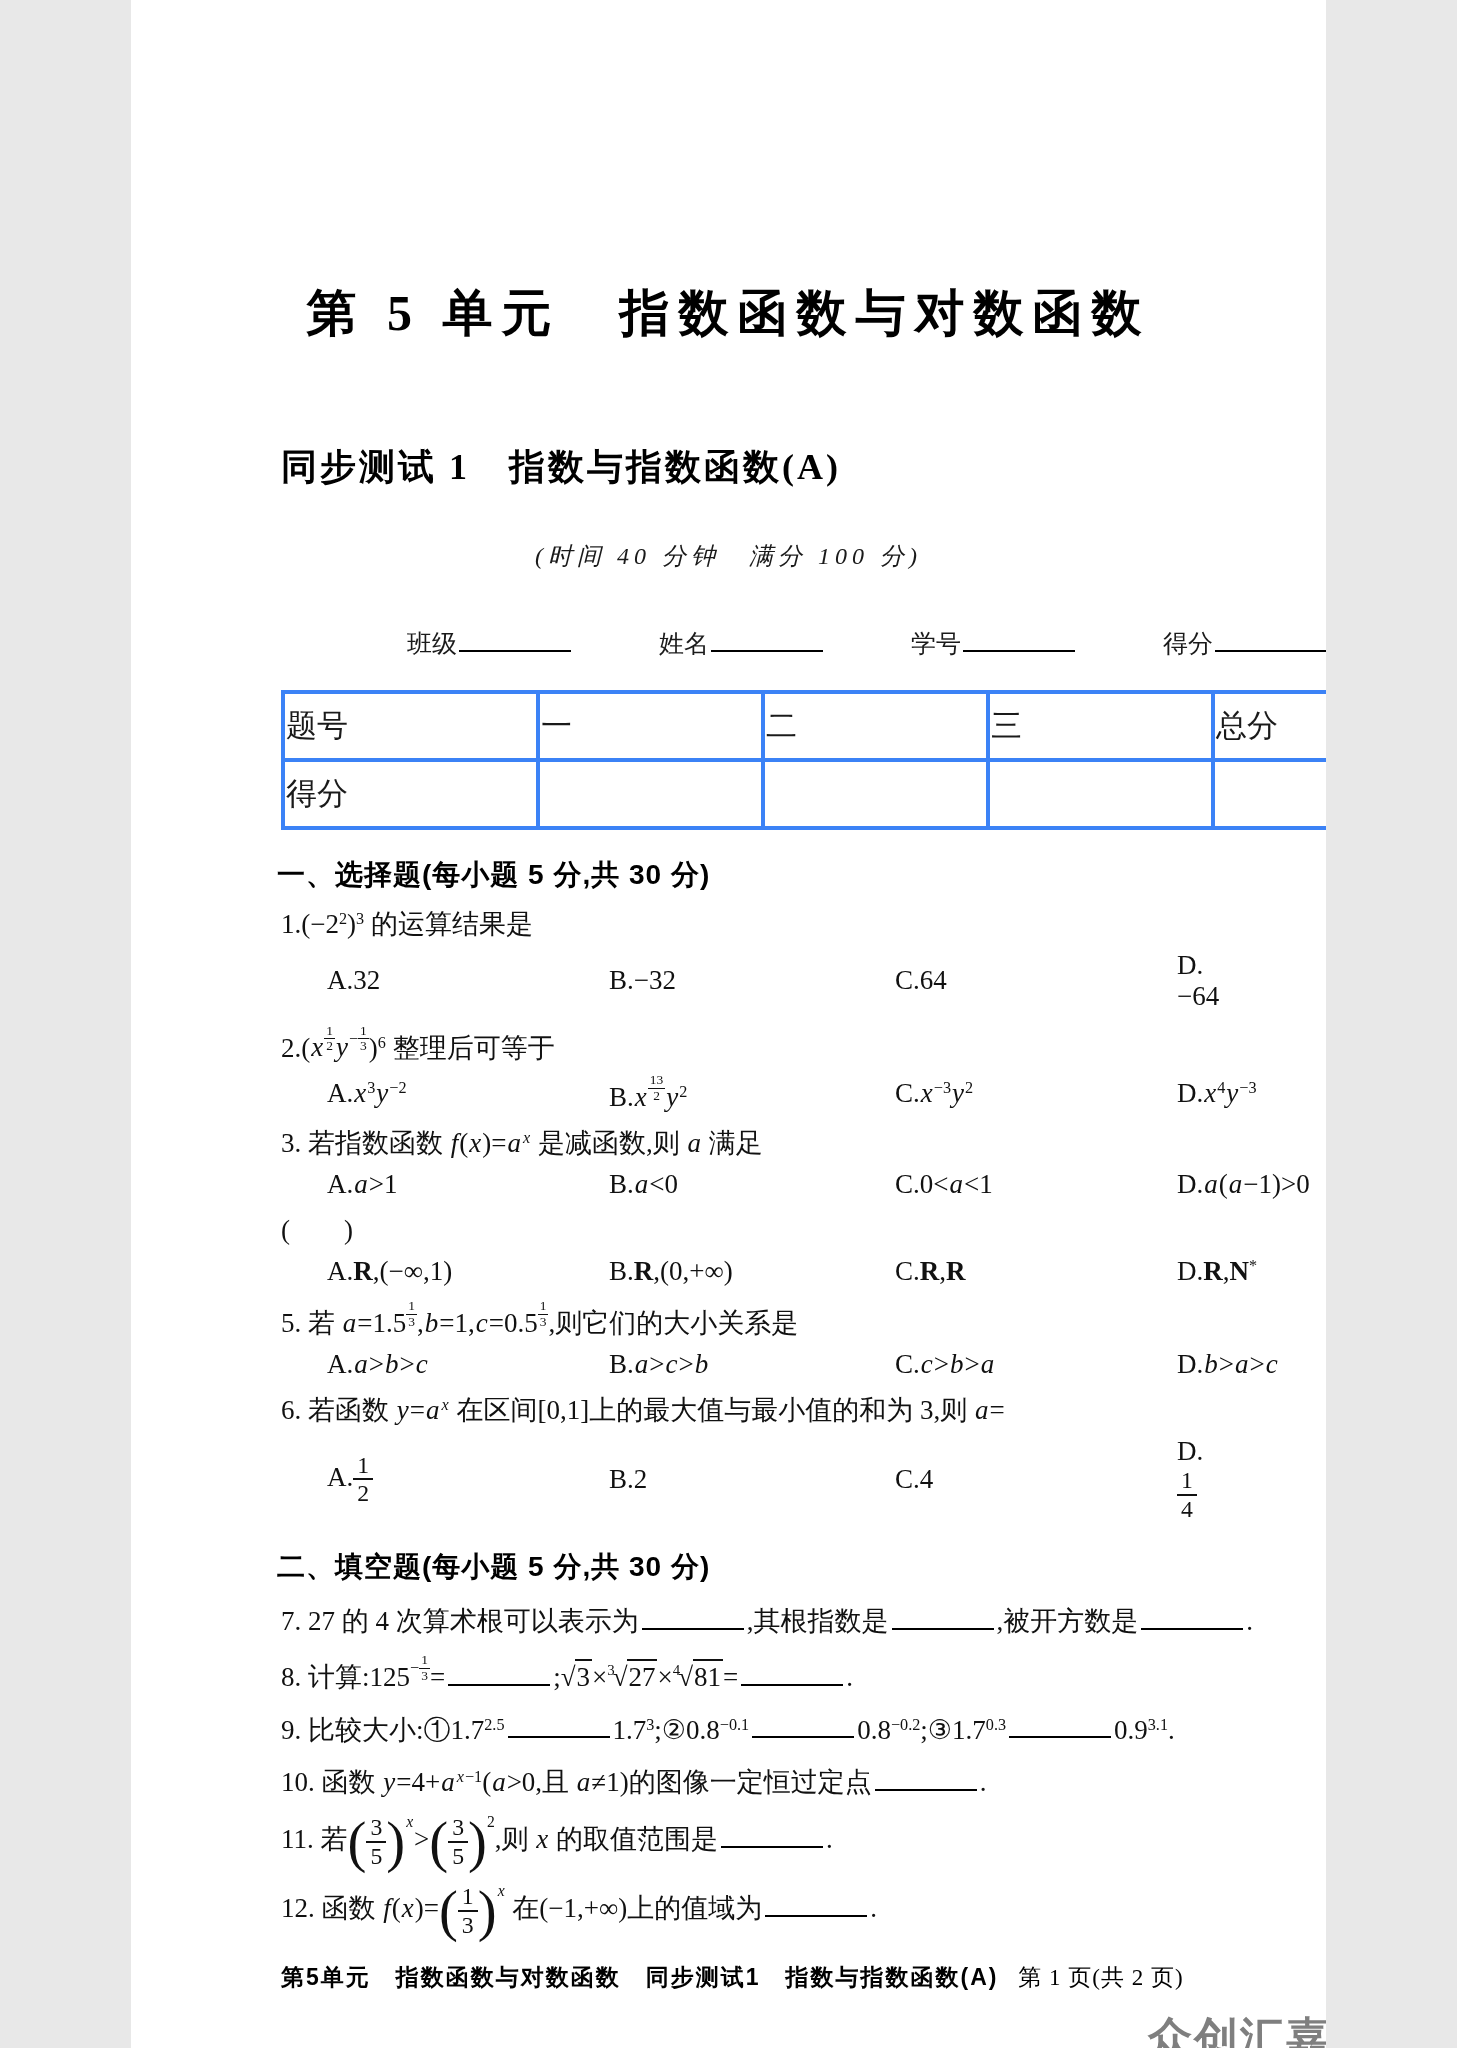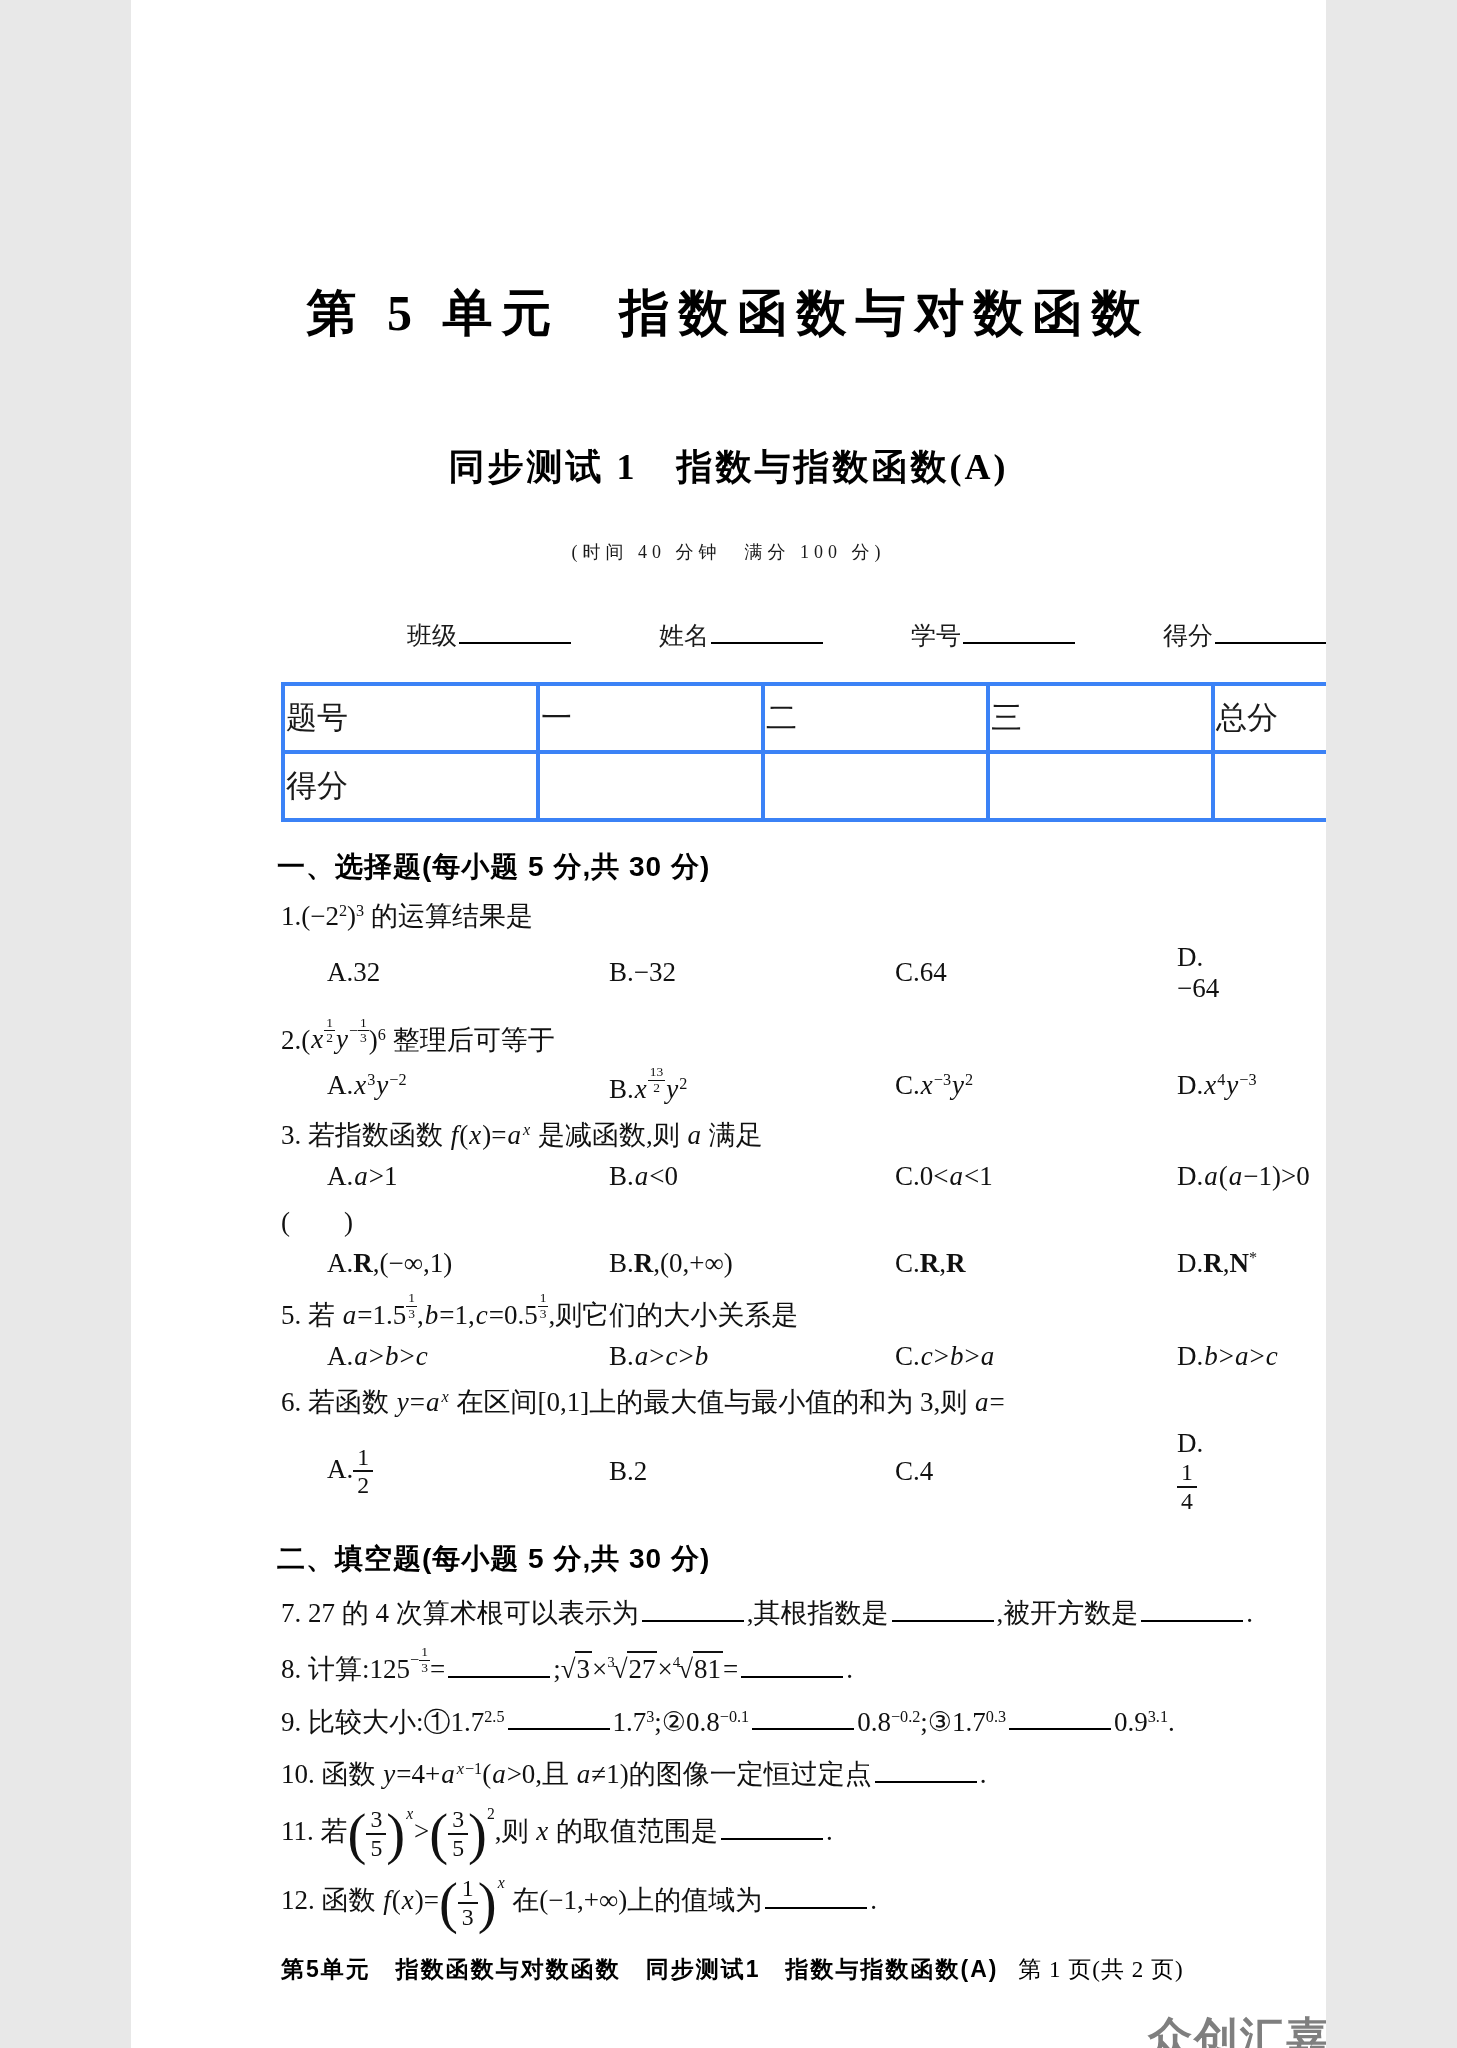--- a/index.html
+++ b/index.html
@@ -7,24 +7,24 @@
     position:relative;width:1195px;height:2048px;background:#ffffff;
     color:#111;font-family:"Liberation Serif","DejaVu Serif",serif;
     overflow:hidden;margin:0 auto;
   }
   .inner{padding:280px 150px 0 150px;}
   .title{
     margin:0;text-align:center;font-size:50px;font-weight:900;
     letter-spacing:9px;color:#000;
   }
   .subtitle{
-    margin:96px 0 0 0;text-align:center;font-size:36px;font-weight:900;
+    margin:96px 0 0 0;font-size:36px;font-weight:900;
     letter-spacing:3px;color:#000;
   }
-  .meta{margin-top:48px;text-align:center;font-size:18px;letter-spacing:5px;color:#1a1a1a;}
+  .meta{margin-top:48px;text-align:center;font-size:24px;letter-spacing:5px;color:#1a1a1a;font-style:italic;}
   .fields{margin:52px 0 0 126px;font-size:25px;display:flex;gap:88px;color:#1a1a1a;}
   .field{white-space:nowrap;}
   .fline{display:inline-block;width:112px;border-bottom:2px solid #000;height:1.02em;margin-left:2px;vertical-align:baseline;}
   table.score{
     border-collapse:collapse;margin-top:30px;width:1135px;table-layout:fixed;
     border:3px solid #1a1a1a;
   }
   table.score td{
     border:4px solid #3b82f6;height:62px;font-size:31px;color:#1a1a1a;
   }

